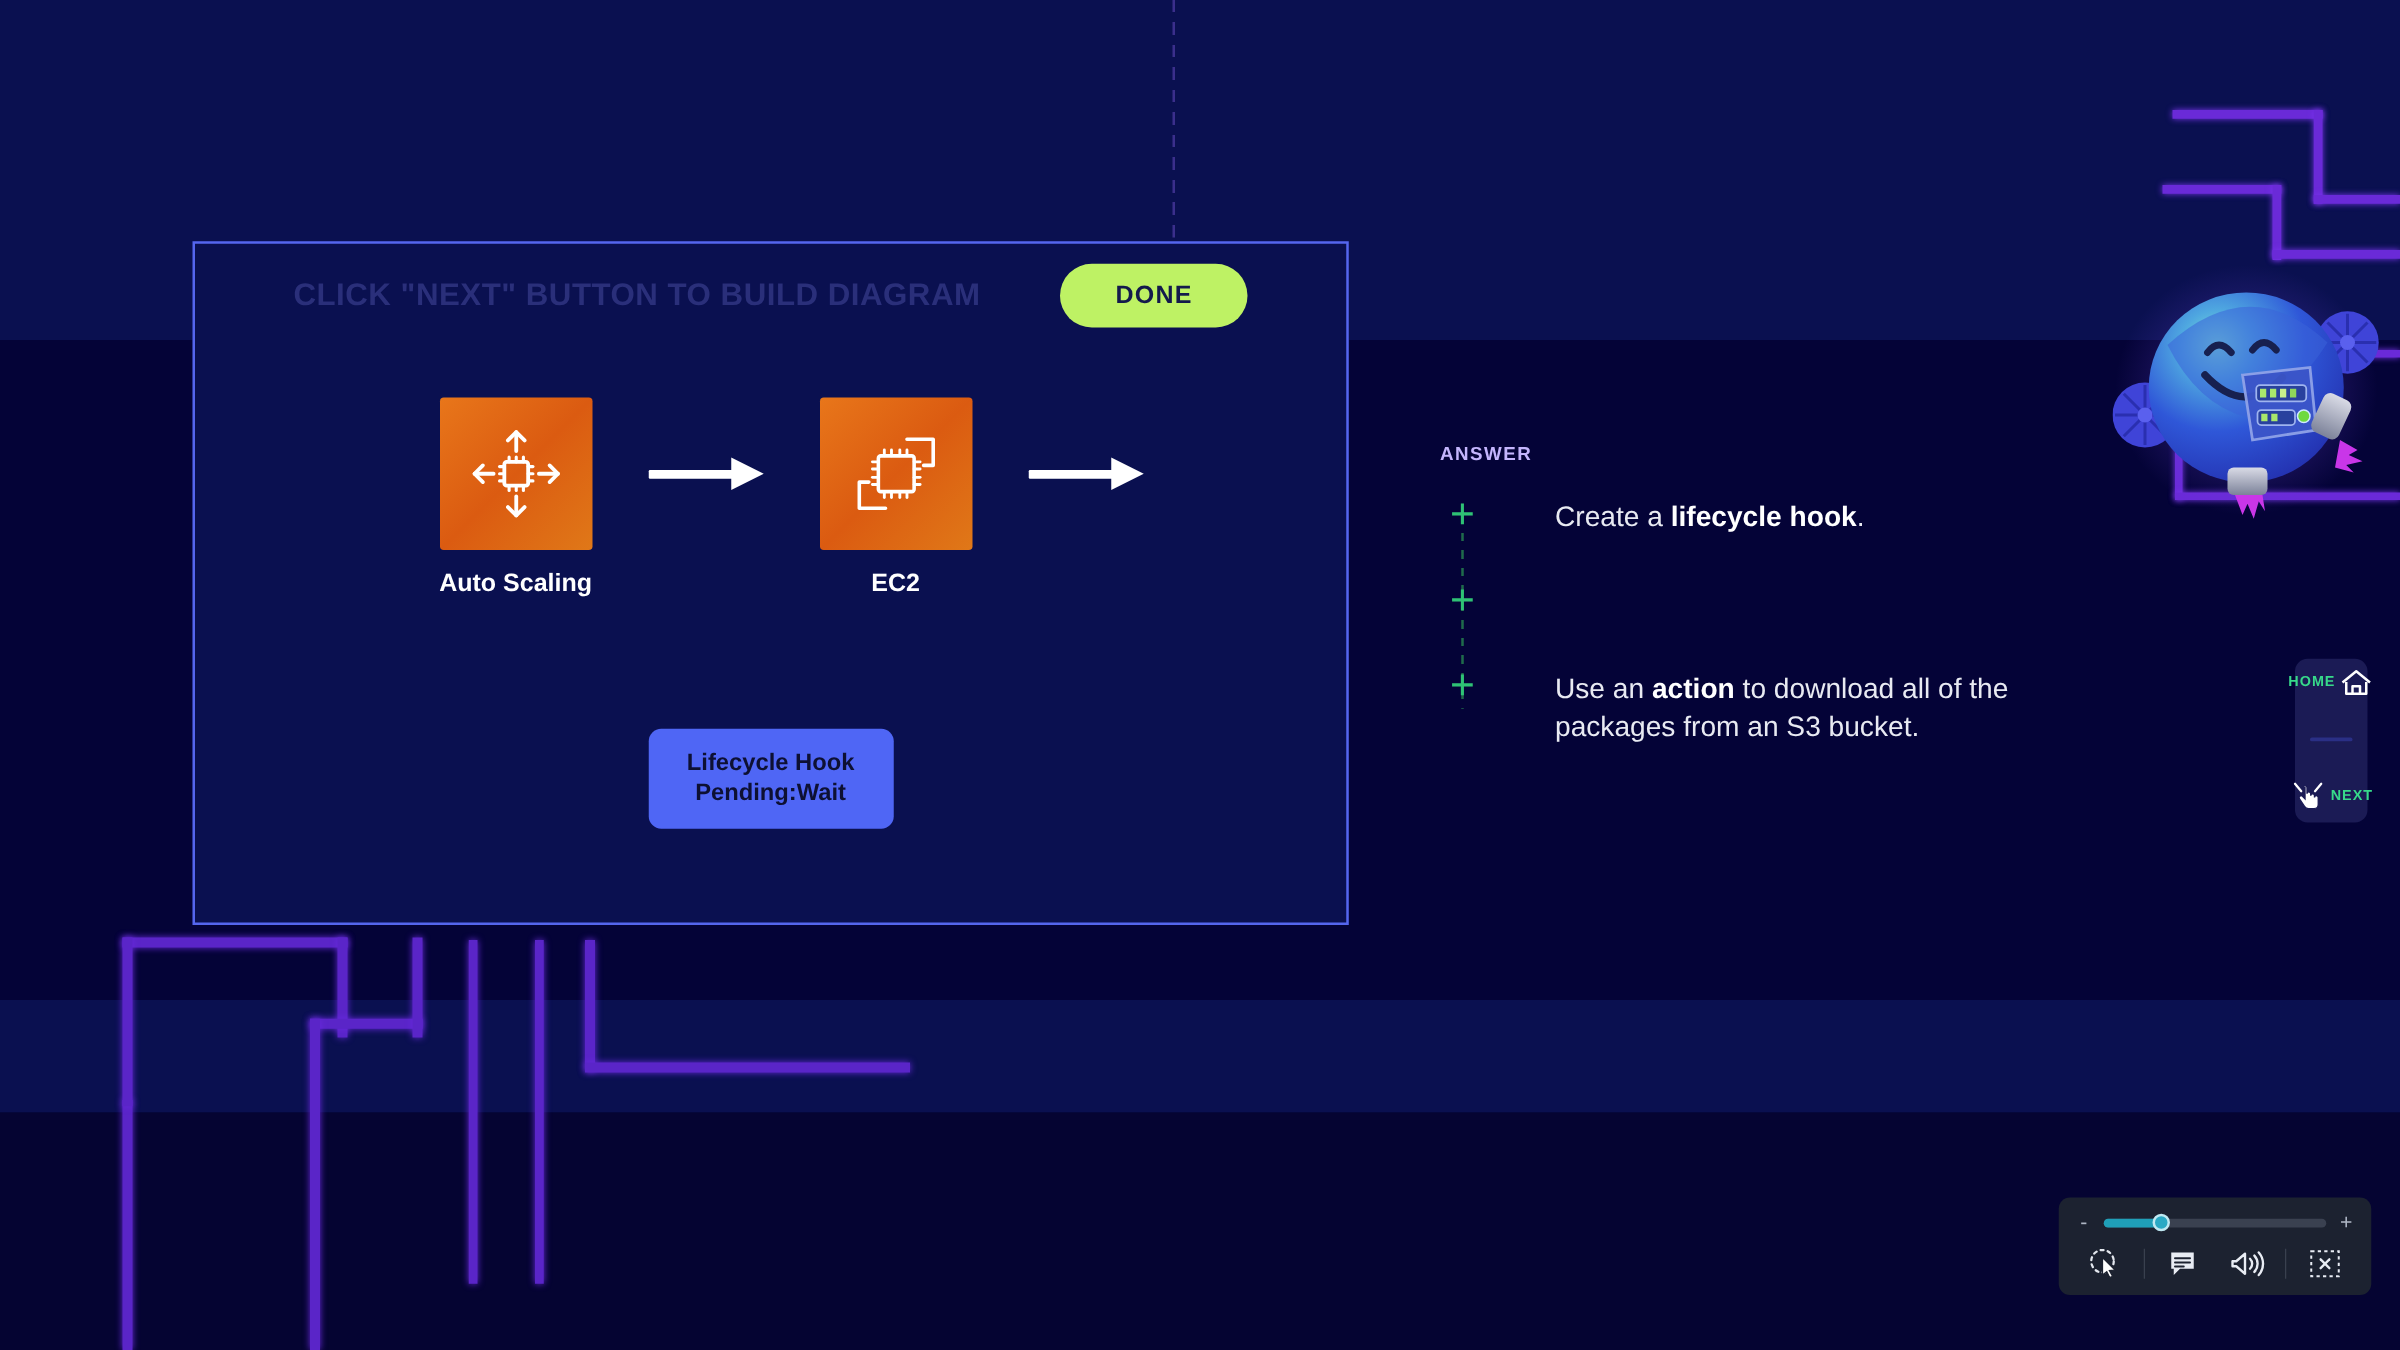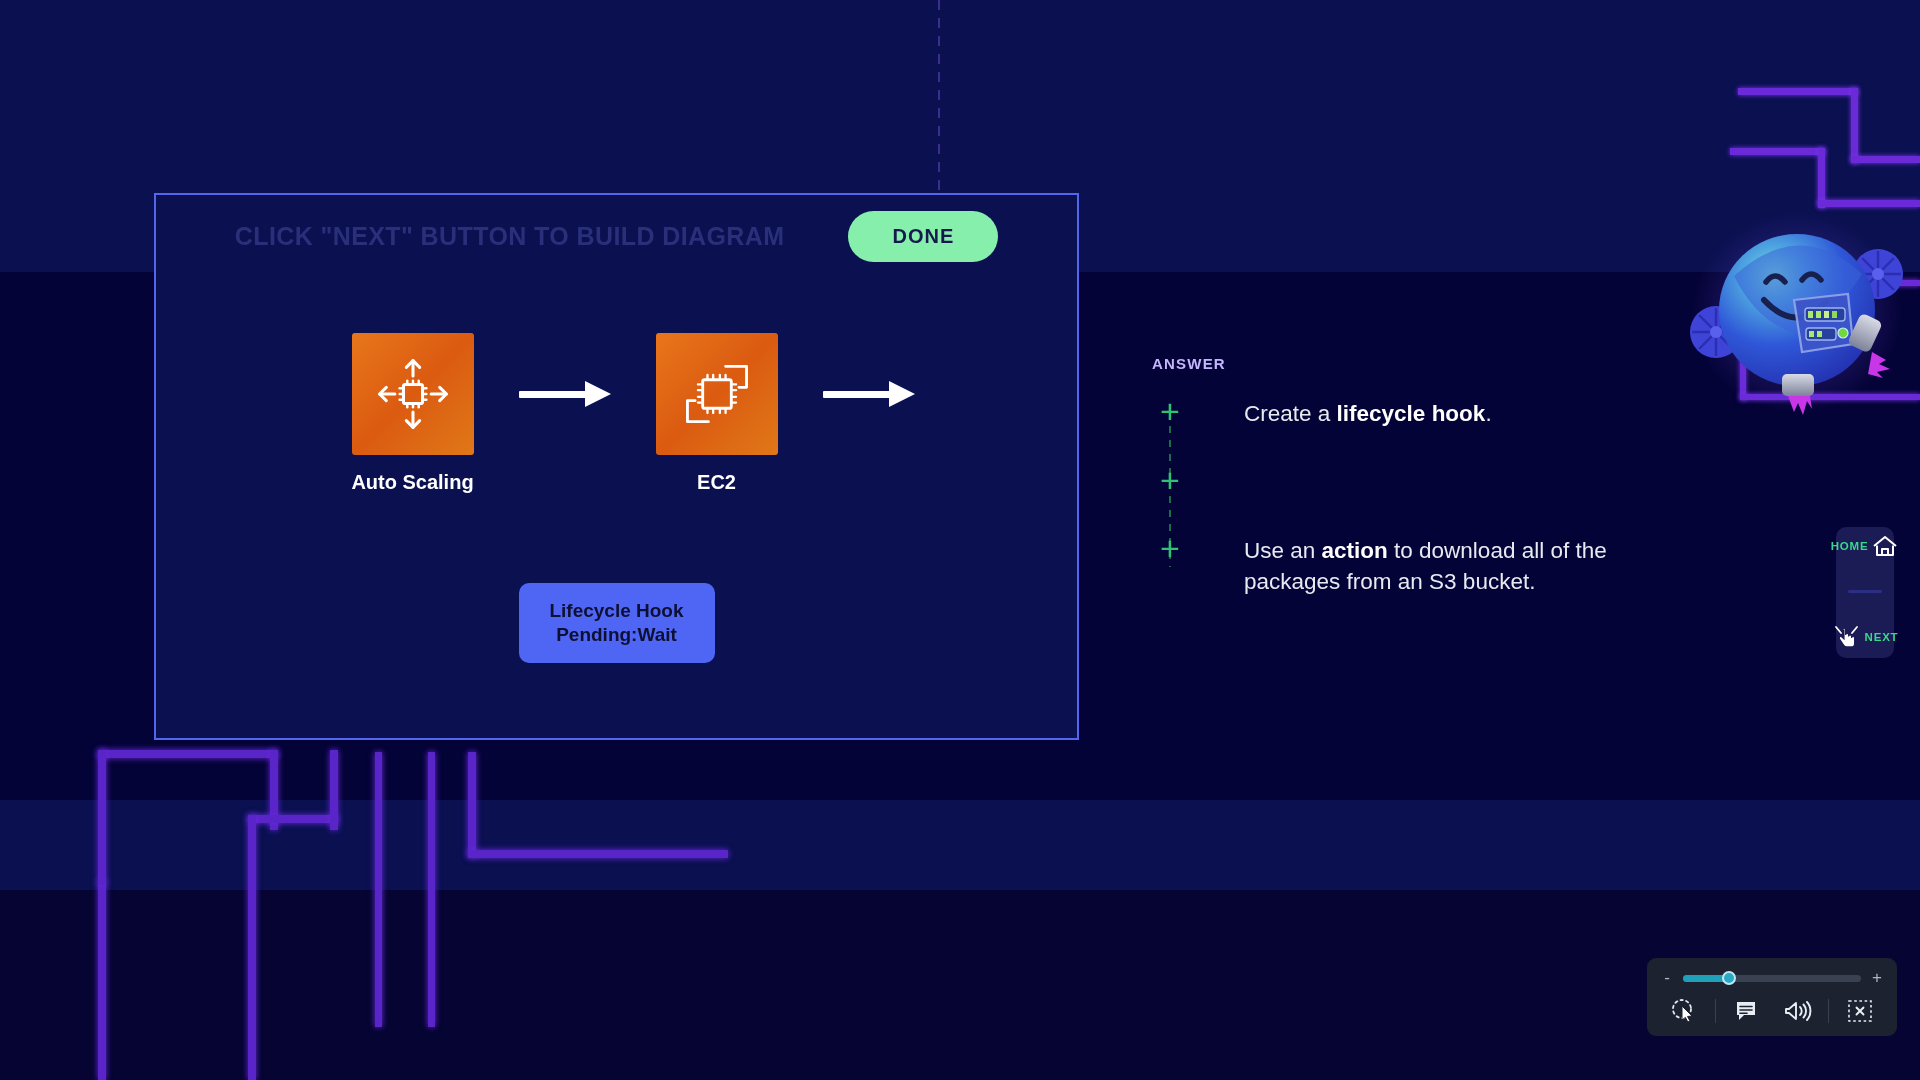--- a/index.html
+++ b/index.html
@@ -36,28 +36,28 @@
   }
   .panel-header{
     position:absolute; left:0; top:0; width:100%; height:82px;
     display:flex; align-items:center; justify-content:center; gap:64px;
   }
   .panel-title{
     font-size:25px; font-weight:bold; letter-spacing:.4px;
     color:#2a2f7a; text-transform:uppercase; white-space:nowrap;
   }
   .done-btn{
-    background:#86efac; color:#141a4c; border:none; border-radius:26px;
+    background:#bef264; color:#141a4c; border:none; border-radius:26px;
     padding:14px 44px; font-size:20px; font-weight:bold; letter-spacing:1px;
     font-family:"Liberation Sans", sans-serif; cursor:pointer;
   }
 
   
   .diagram-row{
-    position:absolute; left:0; top:138px; width:100%;
+    position:absolute; left:0; top:123px; width:100%;
     display:flex; align-items:flex-start; justify-content:center;
   }
   .node{ width:200px; display:flex; flex-direction:column; align-items:center; }
   .node-icon{
     width:122px; height:122px; border-radius:3px;
     display:flex; align-items:center; justify-content:center;
   }
   .icon-orange{ background:linear-gradient(135deg,#e8761a 0%,#db5b11 50%,#e07818 100%); }
   .icon-green { background:linear-gradient(135deg,#4f9b23 0%,#3f8c1a 50%,#54a226 100%); }
   .node-label{ margin-top:16px; color:#ffffff; font-size:20px; font-weight:bold; }

